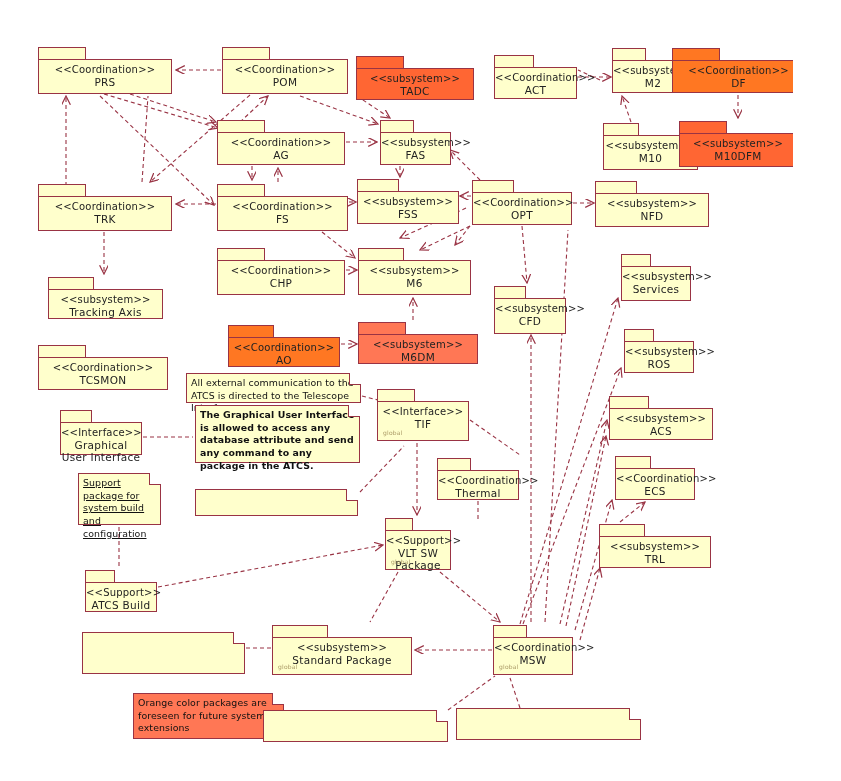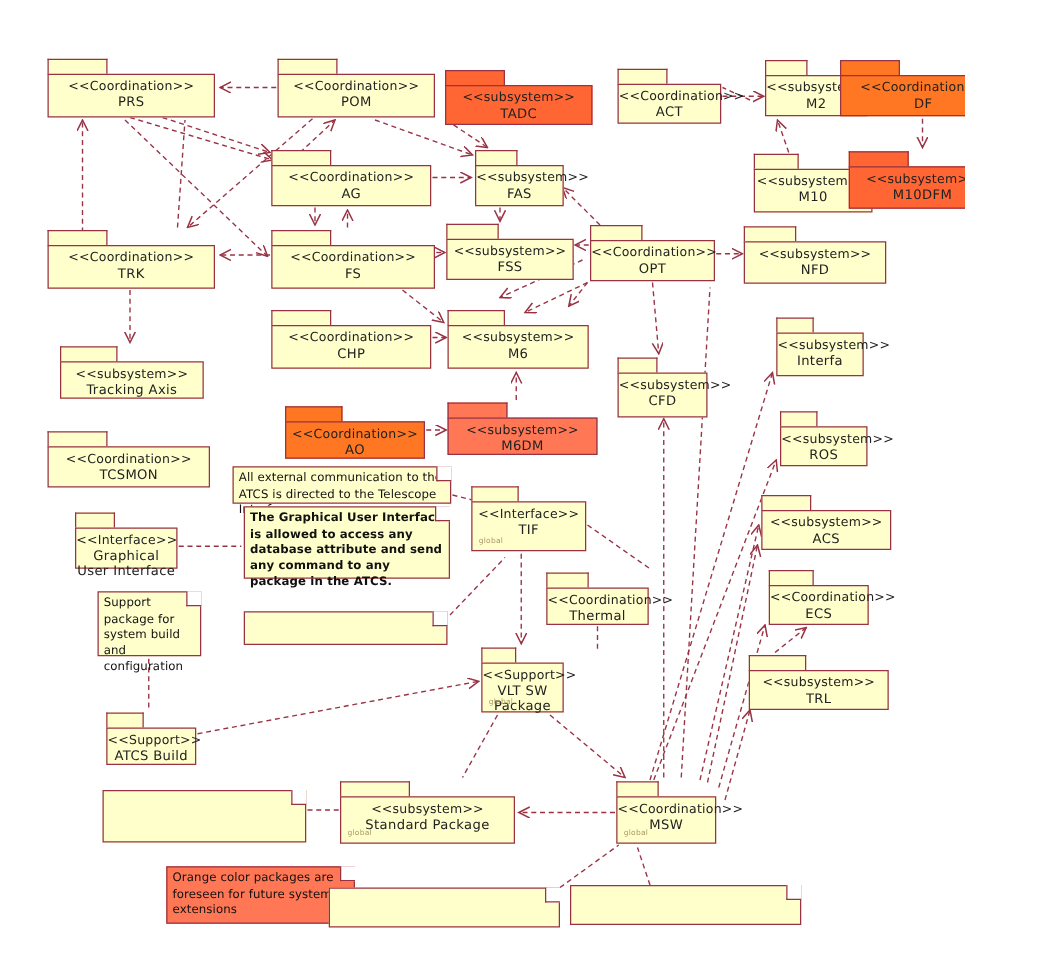--- a/index.html
+++ b/index.html
@@ -7,20 +7,21 @@
     padding: 0;
     background: #ffffff;
   }
   #canvas {
     position: relative;
     width: 772px;
     height: 781px;
     background: #ffffff;
     font-family: "DejaVu Sans", sans-serif;
     overflow: hidden;
+    padding-left: 21px;
   }
   
   .pkg {
     position: absolute;
     box-sizing: border-box;
   }
   .pkg .tab {
     position: absolute;
     left: 0;
     top: 0;
@@ -362,21 +363,21 @@
         <div class="tab" style="width: 32px;"></div>
         <div class="body">
           <div class="stereo">&lt;&lt;subsystem&gt;&gt;</div>
           <div class="pname">CFD</div>
         </div>
       </div>
       <div class="pkg " style="left: 621px; top: 254px; width: 70px; height: 47px;">
         <div class="tab" style="width: 30px;"></div>
         <div class="body">
           <div class="stereo">&lt;&lt;subsystem&gt;&gt;</div>
-          <div class="pname">Interfa</div>
+          <div class="pname">Services</div>
         </div>
       </div>
       <div class="pkg " style="left: 38px; top: 345px; width: 130px; height: 45px;">
         <div class="tab" style="width: 48px;"></div>
         <div class="body">
           <div class="stereo">&lt;&lt;Coordination&gt;&gt;</div>
           <div class="pname">TCSMON</div>
         </div>
       </div>
       <div class="pkg orange" style="left: 228px; top: 325px; width: 112px; height: 42px;">
@@ -478,21 +479,21 @@
         <div class="fold"></div>
         <div>All external communication to the ATCS is directed to the Telescope Interfa...</div>
       </div>
       <div class="note " style="left: 195px; top: 405px; width: 165px; height: 58px; font-weight: bold;">
         <div class="fold"></div>
         <div>The Graphical User Interface is allowed to access any database attribute and send any command to any package in the ATCS.</div>
       </div>
       <div class="note " style="left: 195px; top: 489px; width: 163px; height: 27px;">
         <div class="fold"></div>
       </div>
-      <div class="note " style="left: 78px; top: 473px; width: 83px; height: 52px;">
+      <div class="note " style="left: 78px; top: 473px; width: 83px; height: 52px; text-decoration: underline;">
         <div class="fold"></div>
         <div>Support package for system build and configuration</div>
       </div>
       <div class="note " style="left: 82px; top: 632px; width: 163px; height: 42px;">
         <div class="fold"></div>
       </div>
       <div class="note orange" style="left: 85px; top: 693px; width: 151px; height: 46px; margin-left: 48px;">
         <div class="fold"></div>
         <div>Orange color packages are foreseen for future system extensions</div>
       </div>

